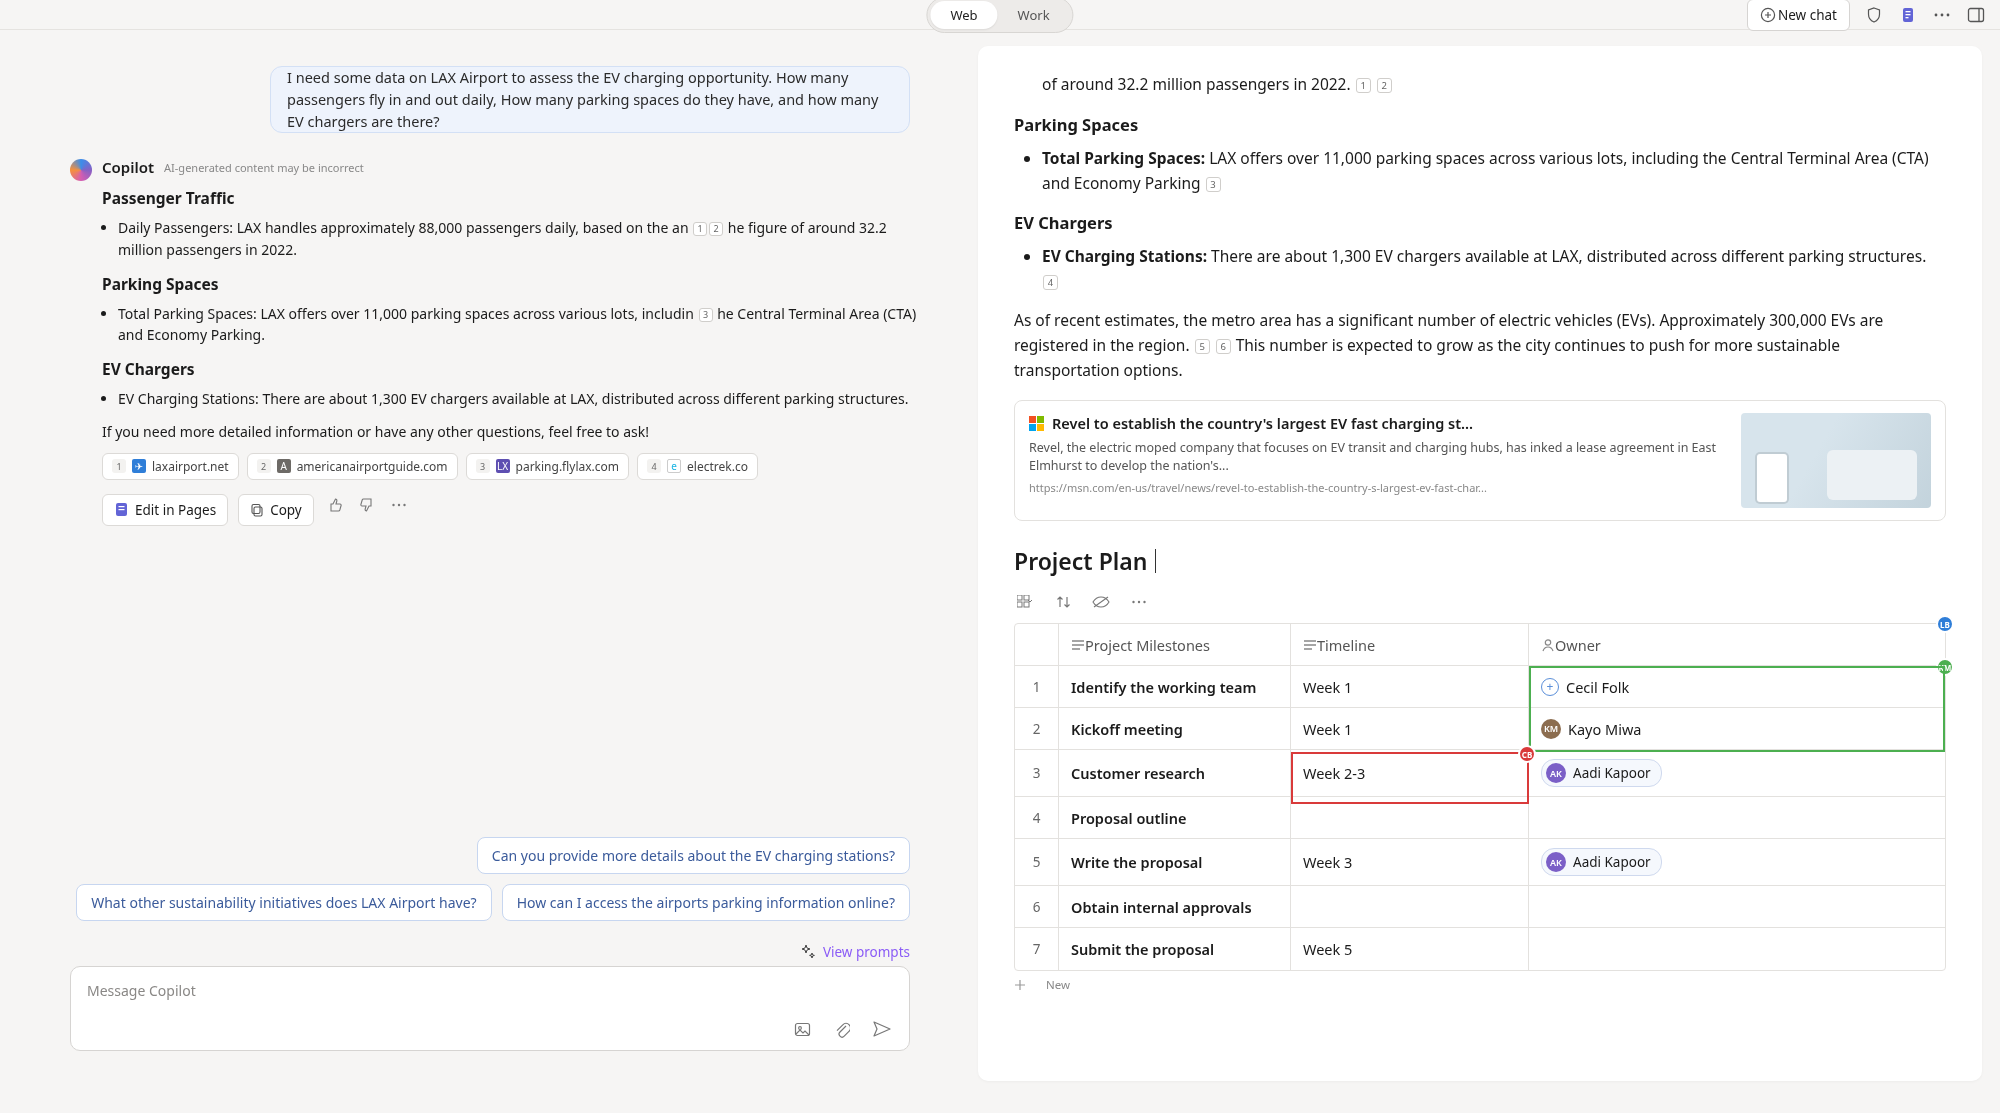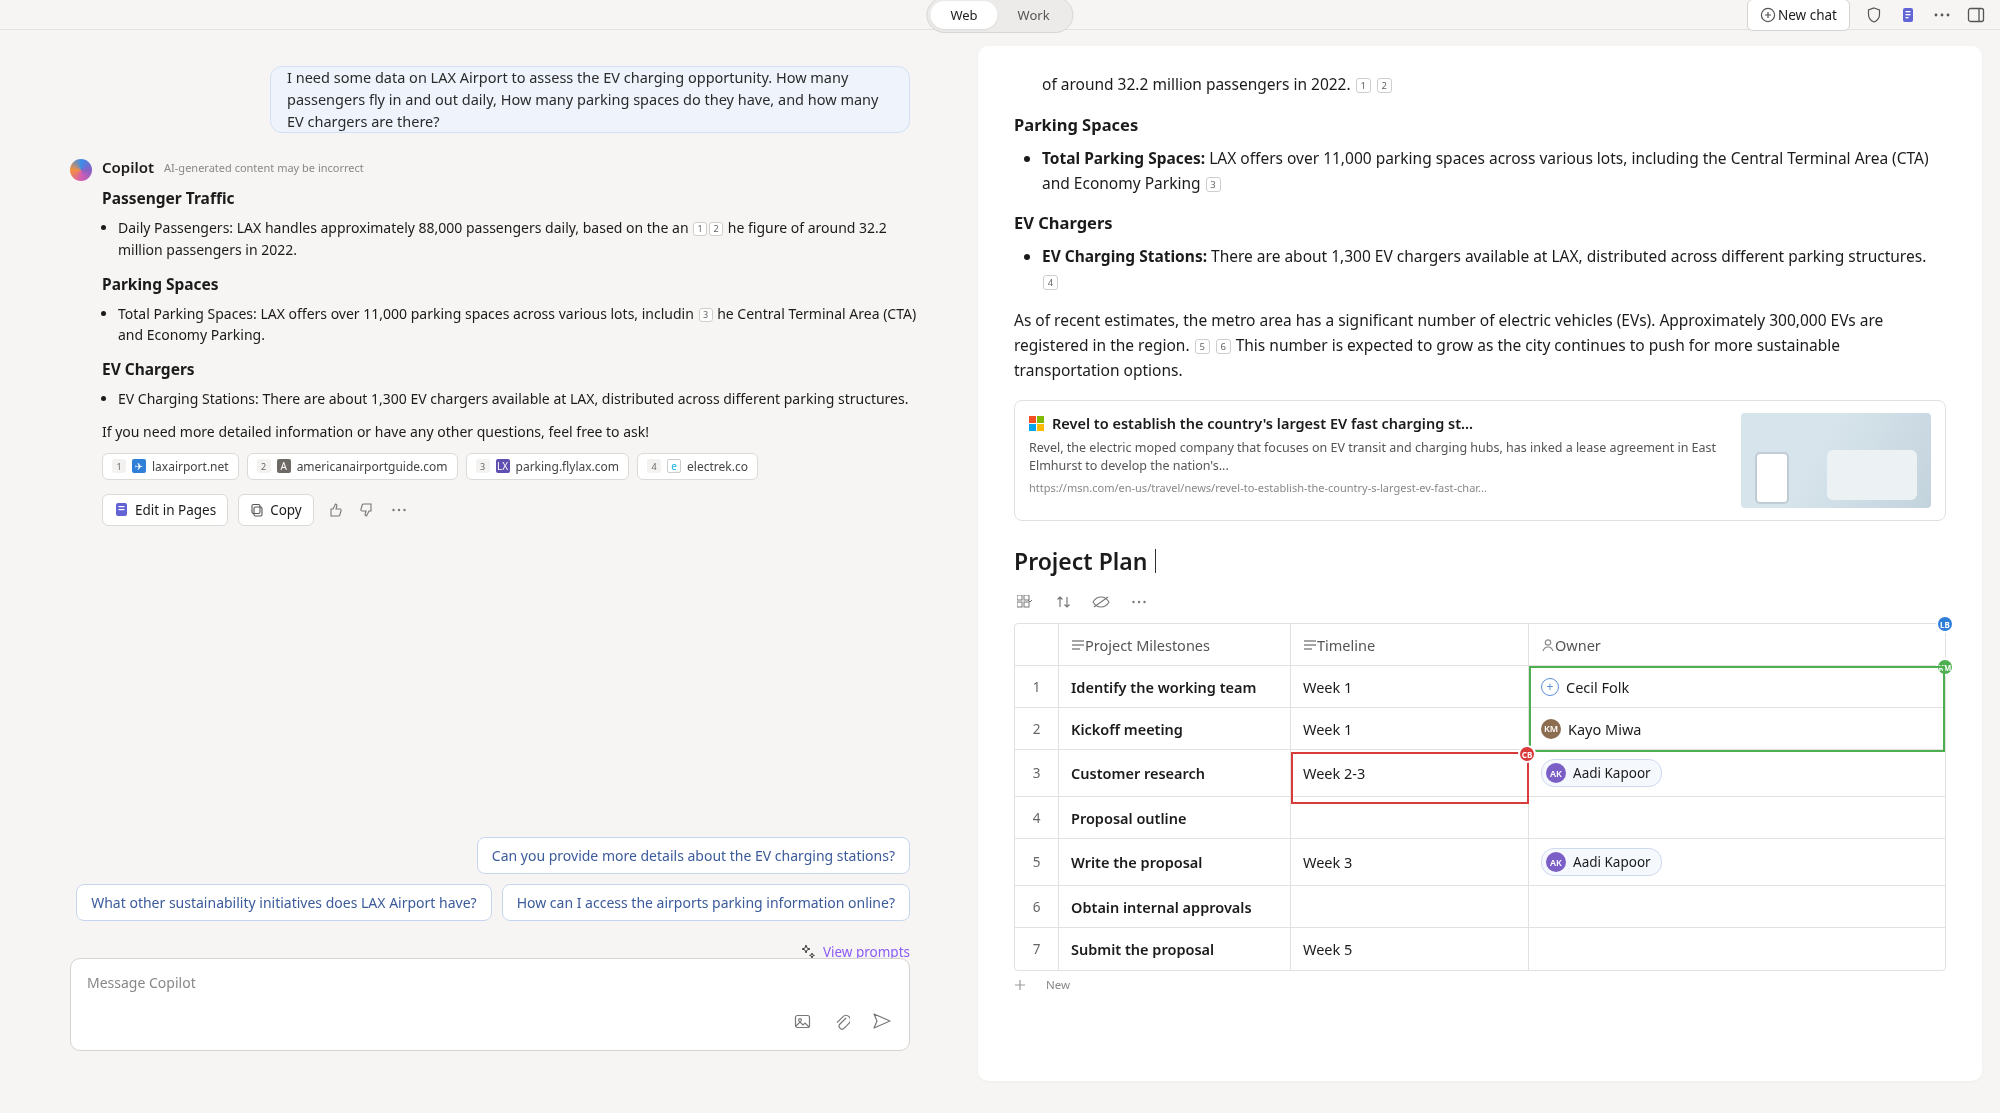--- a/index.html
+++ b/index.html
@@ -23,28 +23,28 @@
 .assist-body h3{font-size:15.5px;font-weight:700;margin:12px 0 8px}
 .assist-body h3:first-child{margin-top:0}
 .assist-body ul{margin-left:16px}
 .assist-body li{font-size:14px;line-height:1.55;list-style:disc;margin-bottom:2px}
 .inline-cite{display:inline-flex;align-items:center;justify-content:center;min-width:14px;height:14px;font-size:9px;background:#fff;border:1px solid #d0cecb;border-radius:3px;color:#666;padding:0 2px;margin:0 1px;vertical-align:1px}
 .closing{font-size:14px;margin-top:12px}
 .sources{display:flex;gap:8px;margin-top:12px;flex-wrap:wrap}
 .source-chip{display:flex;align-items:center;gap:6px;border:1px solid #dcdad7;border-radius:6px;padding:4px 9px;font-size:12px;color:#444;background:#fff}
 .source-num{display:inline-flex;width:14px;height:14px;background:#f3f2f0;border-radius:3px;align-items:center;justify-content:center;font-size:9px;color:#666}
 .source-favicon{width:14px;height:14px;border-radius:2px;display:inline-flex;align-items:center;justify-content:center;font-size:10px;color:#fff}
-.actions{display:flex;gap:10px;margin-top:14px;align-items:center}
+.actions{display:flex;gap:10px;margin-top:14px;align-items:flex-start}
 .abtn{display:flex;align-items:center;gap:6px;border:1px solid #dcdad7;background:#fff;border-radius:6px;padding:6px 11px;font-size:13.5px;cursor:pointer}
 .ghost{width:22px;height:22px;display:flex;align-items:center;justify-content:center;color:#777;cursor:pointer}
 .suggestions{position:absolute;bottom:160px;right:50px;display:flex;flex-direction:column;align-items:flex-end;gap:10px}
 .srow{display:flex;gap:10px}
 .sug{border:1px solid #c7d6f0;background:#fff;border-radius:8px;padding:8px 14px;font-size:14px;color:#3b5b9b;cursor:pointer}
 .viewprompts{position:absolute;bottom:120px;right:50px;display:flex;align-items:center;gap:7px;font-size:13.5px;color:#8b5cf6;cursor:pointer}
-.composer{position:absolute;bottom:30px;left:70px;right:50px;background:#fff;border:1px solid #d6d4d2;border-radius:10px;padding:14px 16px 18px}
+.composer{position:absolute;bottom:30px;left:70px;right:50px;background:#fff;border:1px solid #d6d4d2;border-radius:10px;padding:14px 16px 10px}
 .composer-ph{color:#8a8886;font-size:14px}
 .composer-icons{display:flex;gap:18px;justify-content:flex-end;margin-top:18px;color:#777}
 .right{flex:1;background:#fff;border-radius:10px;padding:26px 36px 20px;overflow:hidden;box-shadow:0 1px 3px rgba(0,0,0,.04)}
 .indent-text{font-size:15.5px;line-height:1.6;margin-left:28px}
 .right h3{font-size:16.5px;font-weight:700;margin:16px 0 10px}
 .right ul{margin-left:28px}
 .right li{font-size:15.5px;line-height:1.6;list-style:disc}
 .right p.para{font-size:15.5px;line-height:1.6;margin-top:14px}
 .inline-cite-r{display:inline-flex;align-items:center;justify-content:center;min-width:15px;height:15px;font-size:9.5px;background:#fff;border:1px solid #d0cecb;border-radius:3px;color:#666;padding:0 2px;margin:0 1px;vertical-align:1px}
 .news-card{border:1px solid #e3e1de;border-radius:8px;padding:12px 14px;margin-top:18px;display:flex;gap:16px;cursor:pointer}

